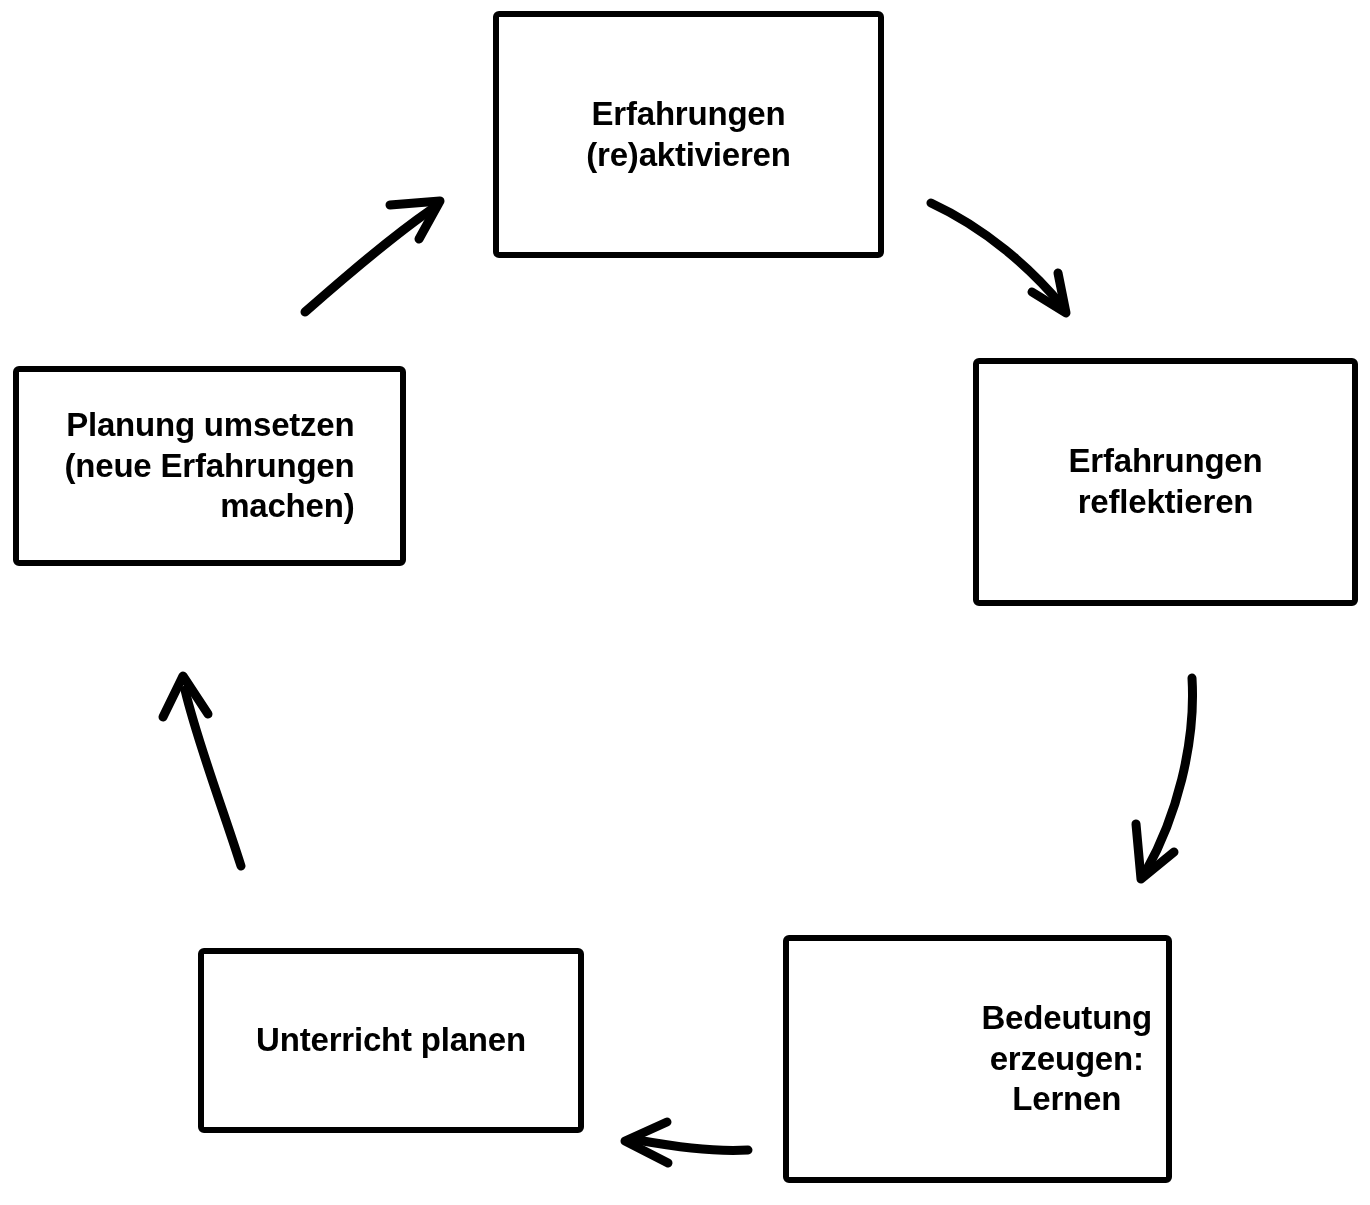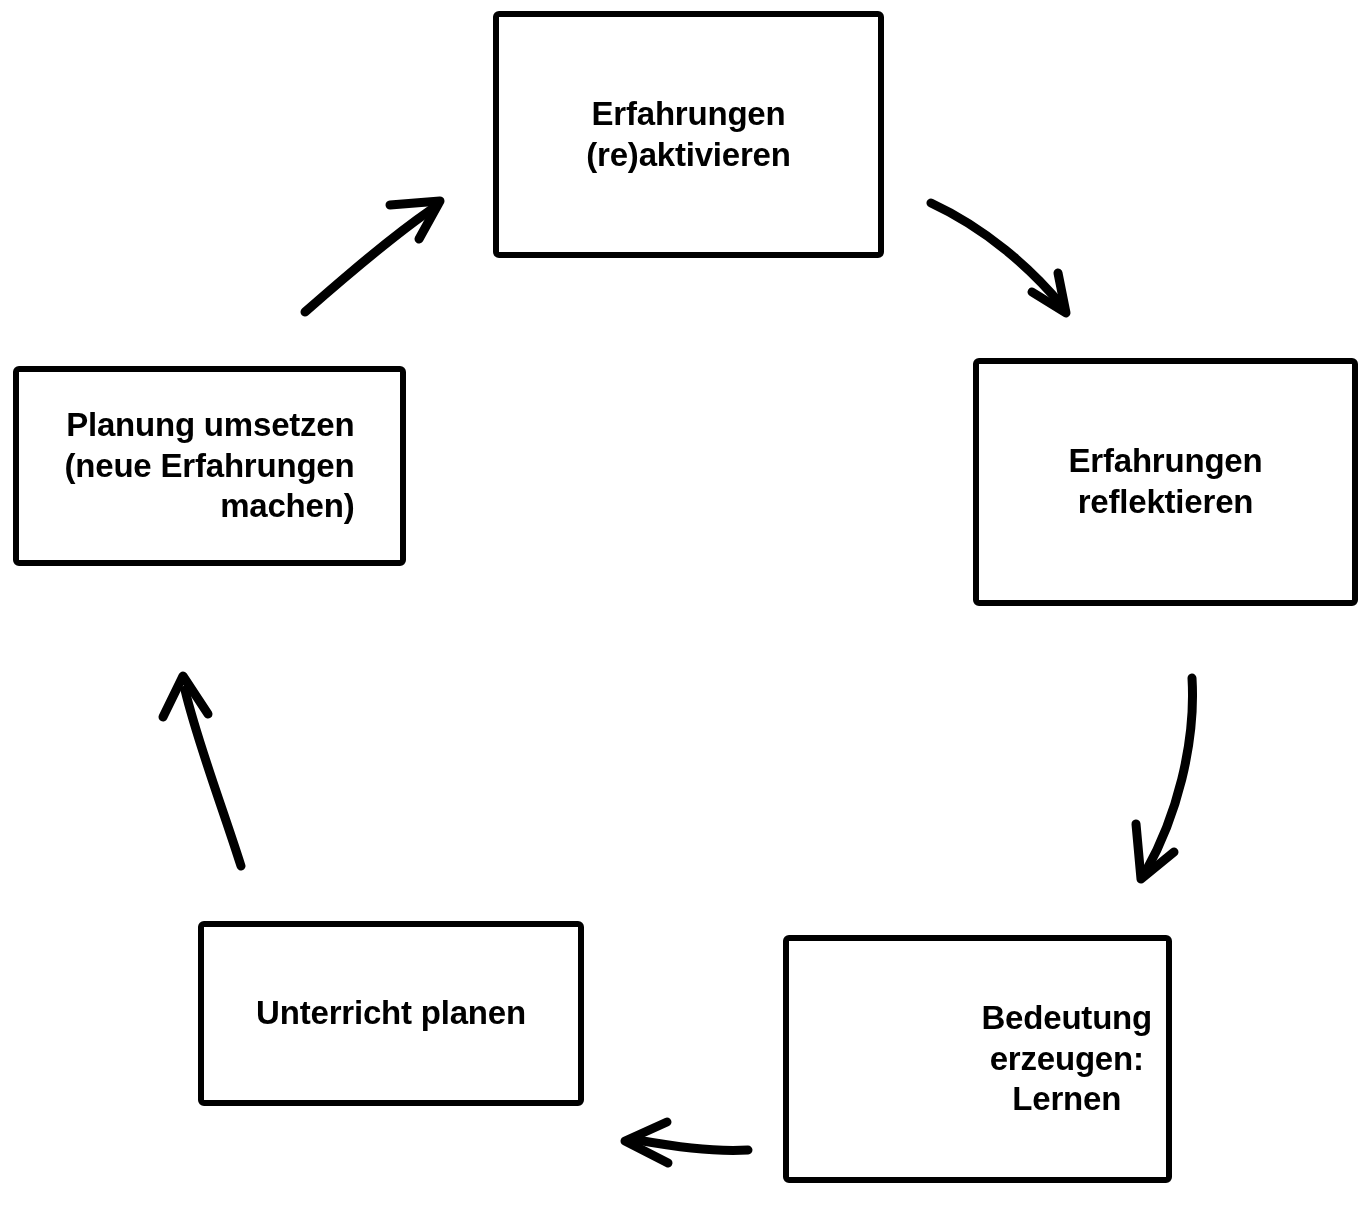--- a/index.html
+++ b/index.html
@@ -31,21 +31,21 @@
     font-size: 33px;
     line-height: 1.24;
     color: #000000;
     letter-spacing: -0.2px;
     white-space: pre-line;
     padding: 0 14px;
   }
   #node-reaktivieren { left: 493px;  top: 11px;   width: 391px; height: 247px; }
   #node-reflektieren { left: 973px;  top: 358px;  width: 385px; height: 248px; }
   #node-bedeutung    { left: 783px;  top: 935px;  width: 389px; height: 248px; justify-content: flex-end; }
-  #node-unterricht   { left: 198px;  top: 921px;  width: 386px; height: 185px; }
+  #node-unterricht   { left: 198px;  top: 948px;  width: 386px; height: 185px; }
   #node-planung      { left: 13px;   top: 366px;  width: 393px; height: 200px; text-align: right; }
 
   #arrow-layer {
     position: absolute;
     left: 0;
     top: 0;
     width: 1370px;
     height: 1205px;
     pointer-events: none;
   }

